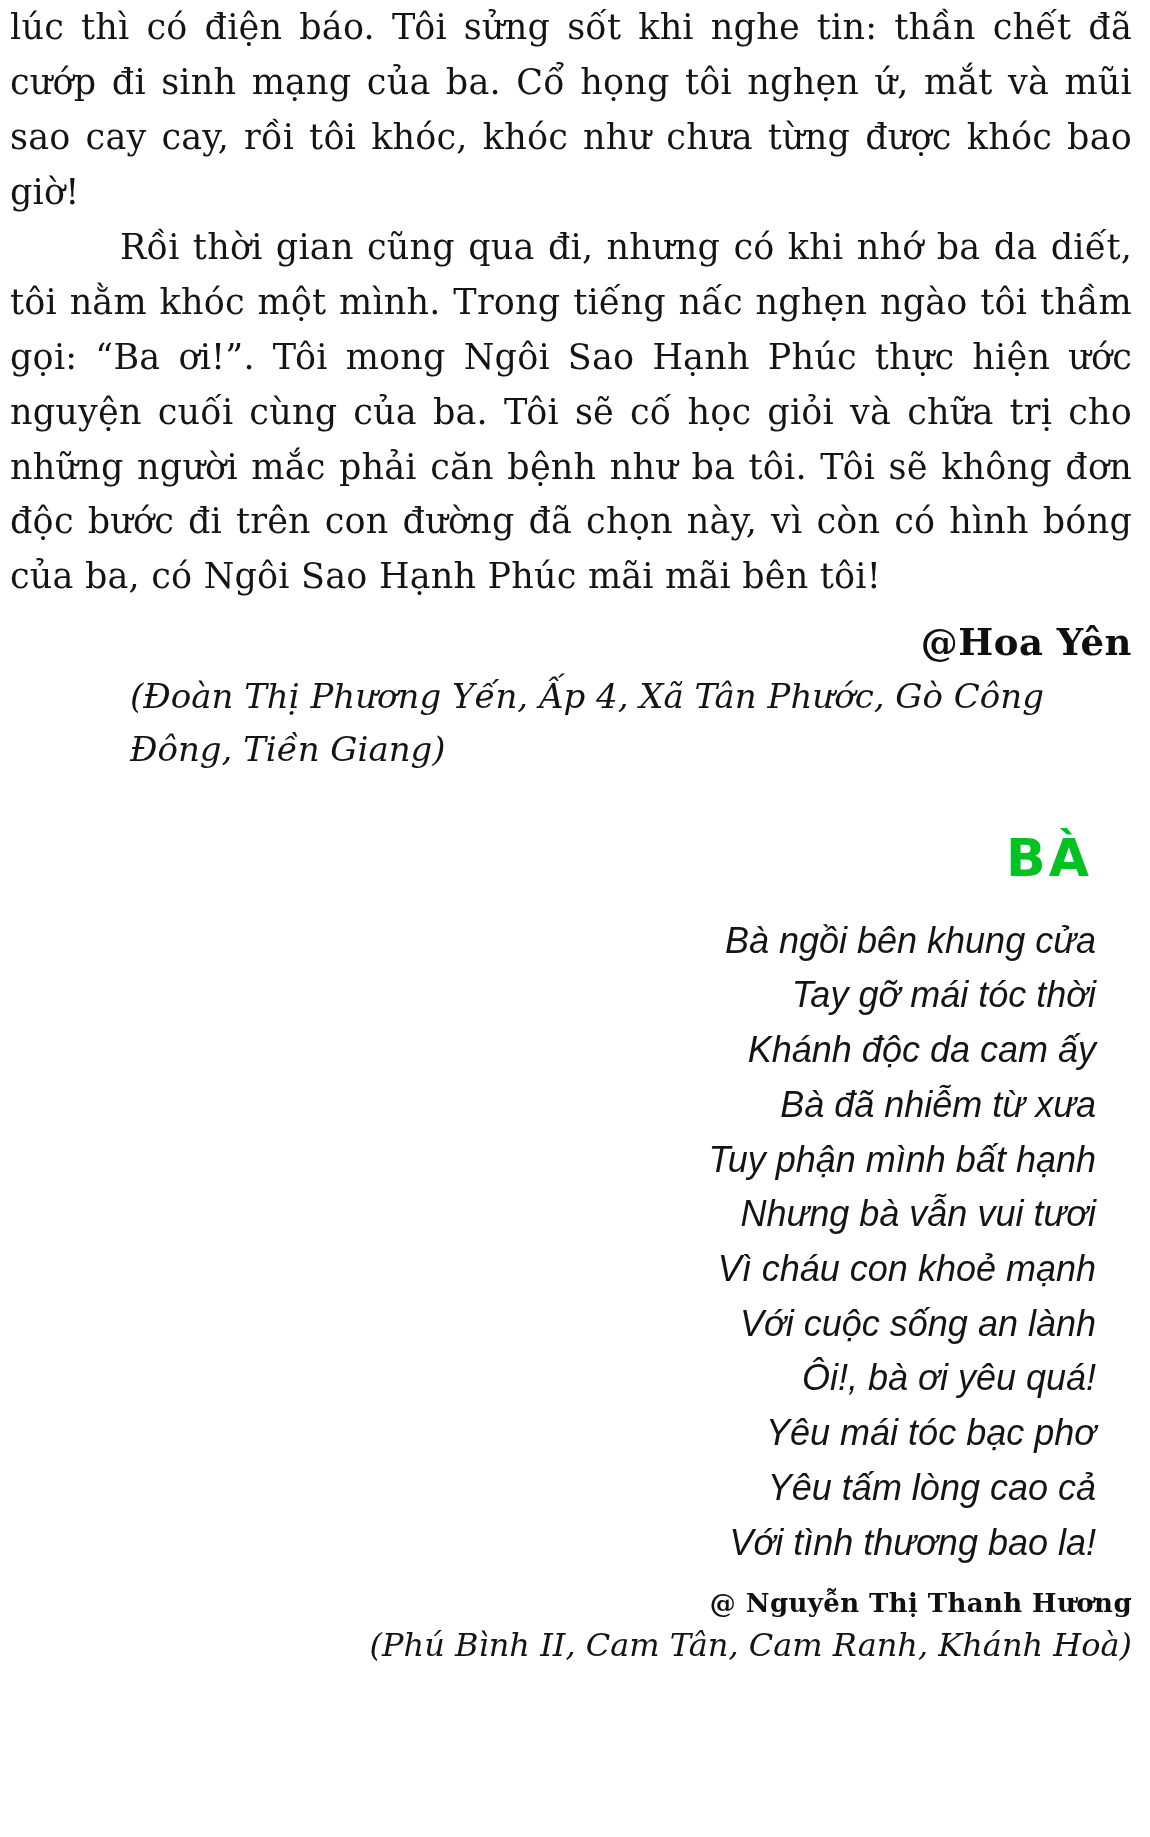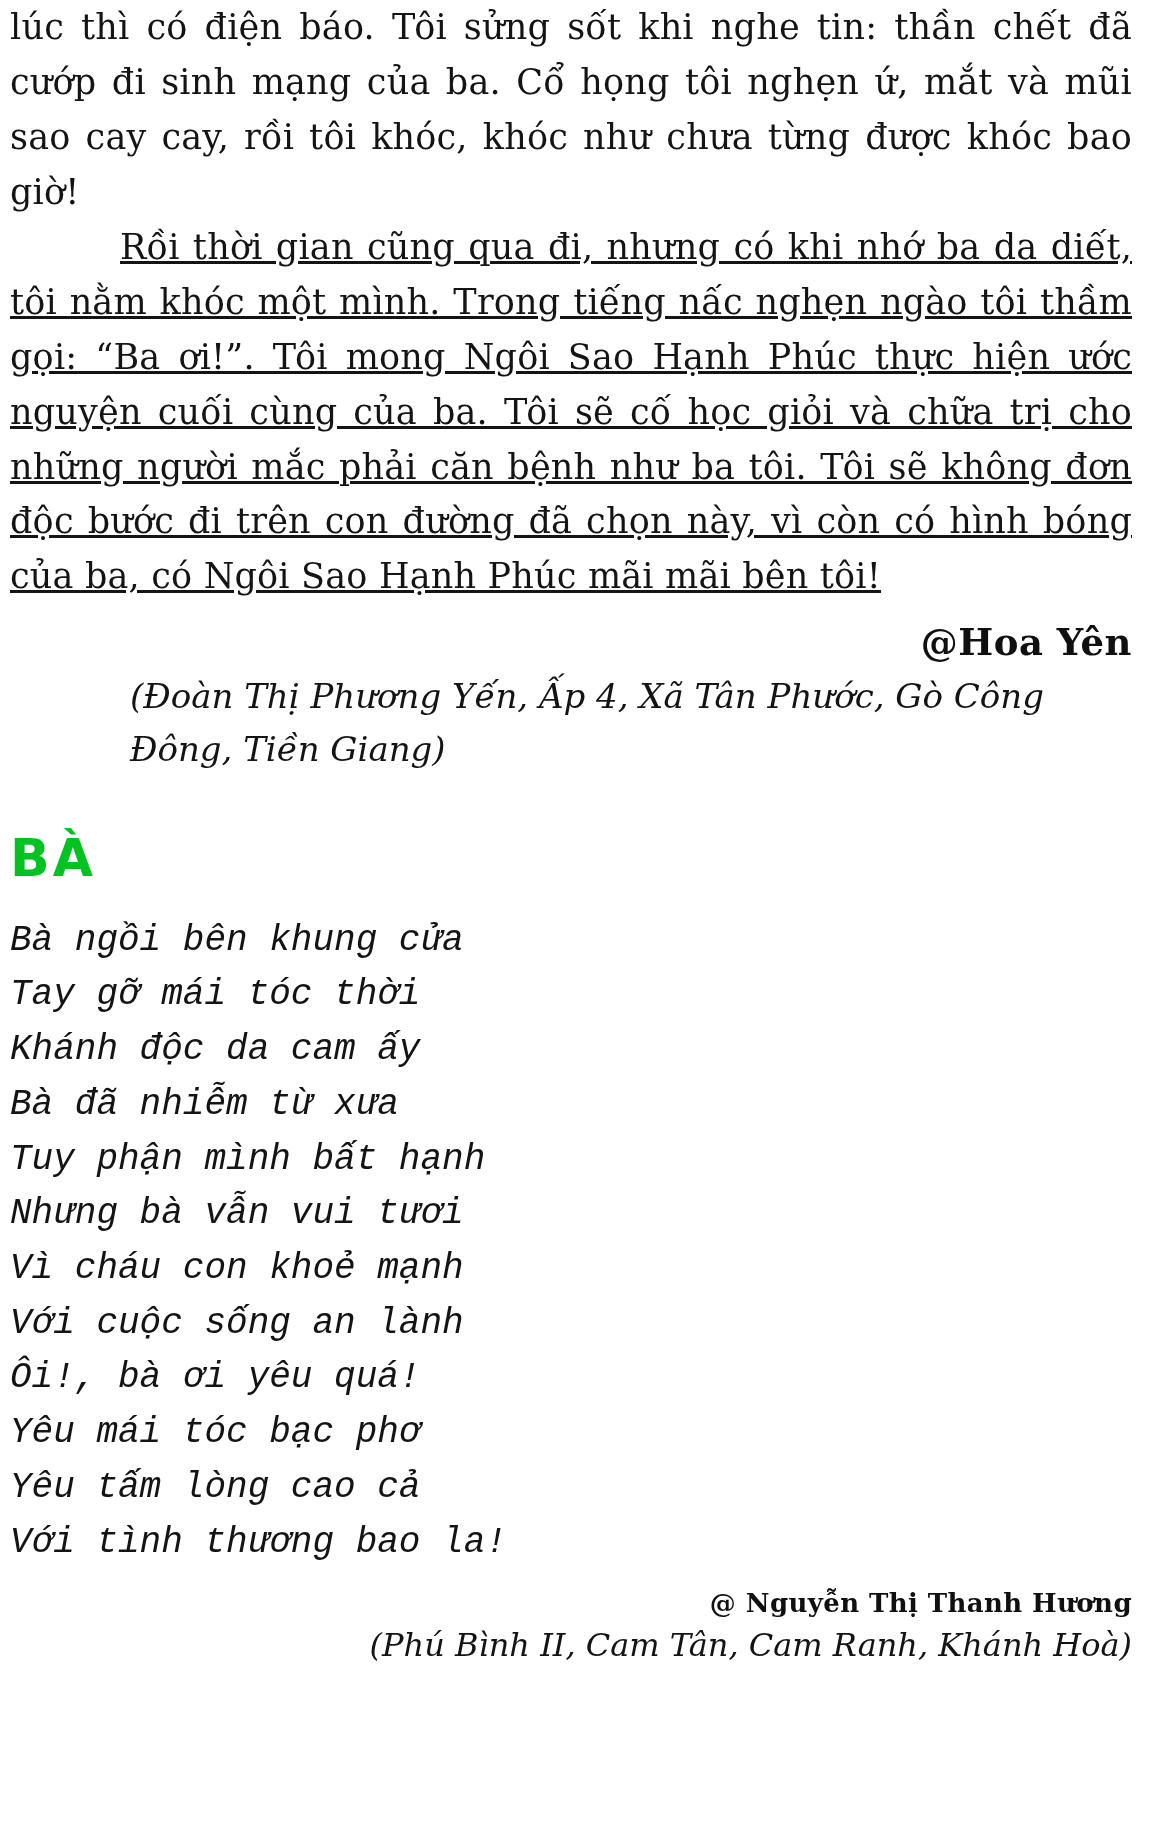--- a/index.html
+++ b/index.html
@@ -30,21 +30,20 @@
     text-align: justify;
     text-justify: inter-word;
     letter-spacing: 0.2px;
     color: #141414;
   }
   .prose p {
     margin: 0;
   }
   .prose p.indent {
     text-indent: 110px;
-    text-decoration: underline;
   }
 
   
   .byline {
     text-align: right;
     font-family: "DejaVu Serif", serif;
     font-weight: bold;
     font-size: 37px;
     margin-top: 16px;
     letter-spacing: 0.5px;
@@ -55,33 +54,33 @@
     font-style: italic;
     font-size: 34px;
     line-height: 1.55;
     margin-top: 6px;
     color: #141414;
     padding-left: 120px;
   }
 
   
   .poem-title {
-    text-align: left;
+    text-align: right;
     color: #00c221;
     font-family: "DejaVu Sans", sans-serif;
     font-weight: bold;
     font-size: 52px;
     letter-spacing: 3px;
     margin-top: 52px;
     margin-bottom: 16px;
     padding-right: 40px;
   }
   .poem-body {
-    text-align: left;
-    font-family: Liberation Mono, monospace;
+    text-align: right;
+    font-family: Liberation Sans, sans-serif;
     font-style: italic;
     font-size: 36px;
     line-height: 1.52;
     color: #141414;
     padding-right: 36px;
     margin-top: 26px;
   }
   .poem-body .line {
     white-space: nowrap;
   }

